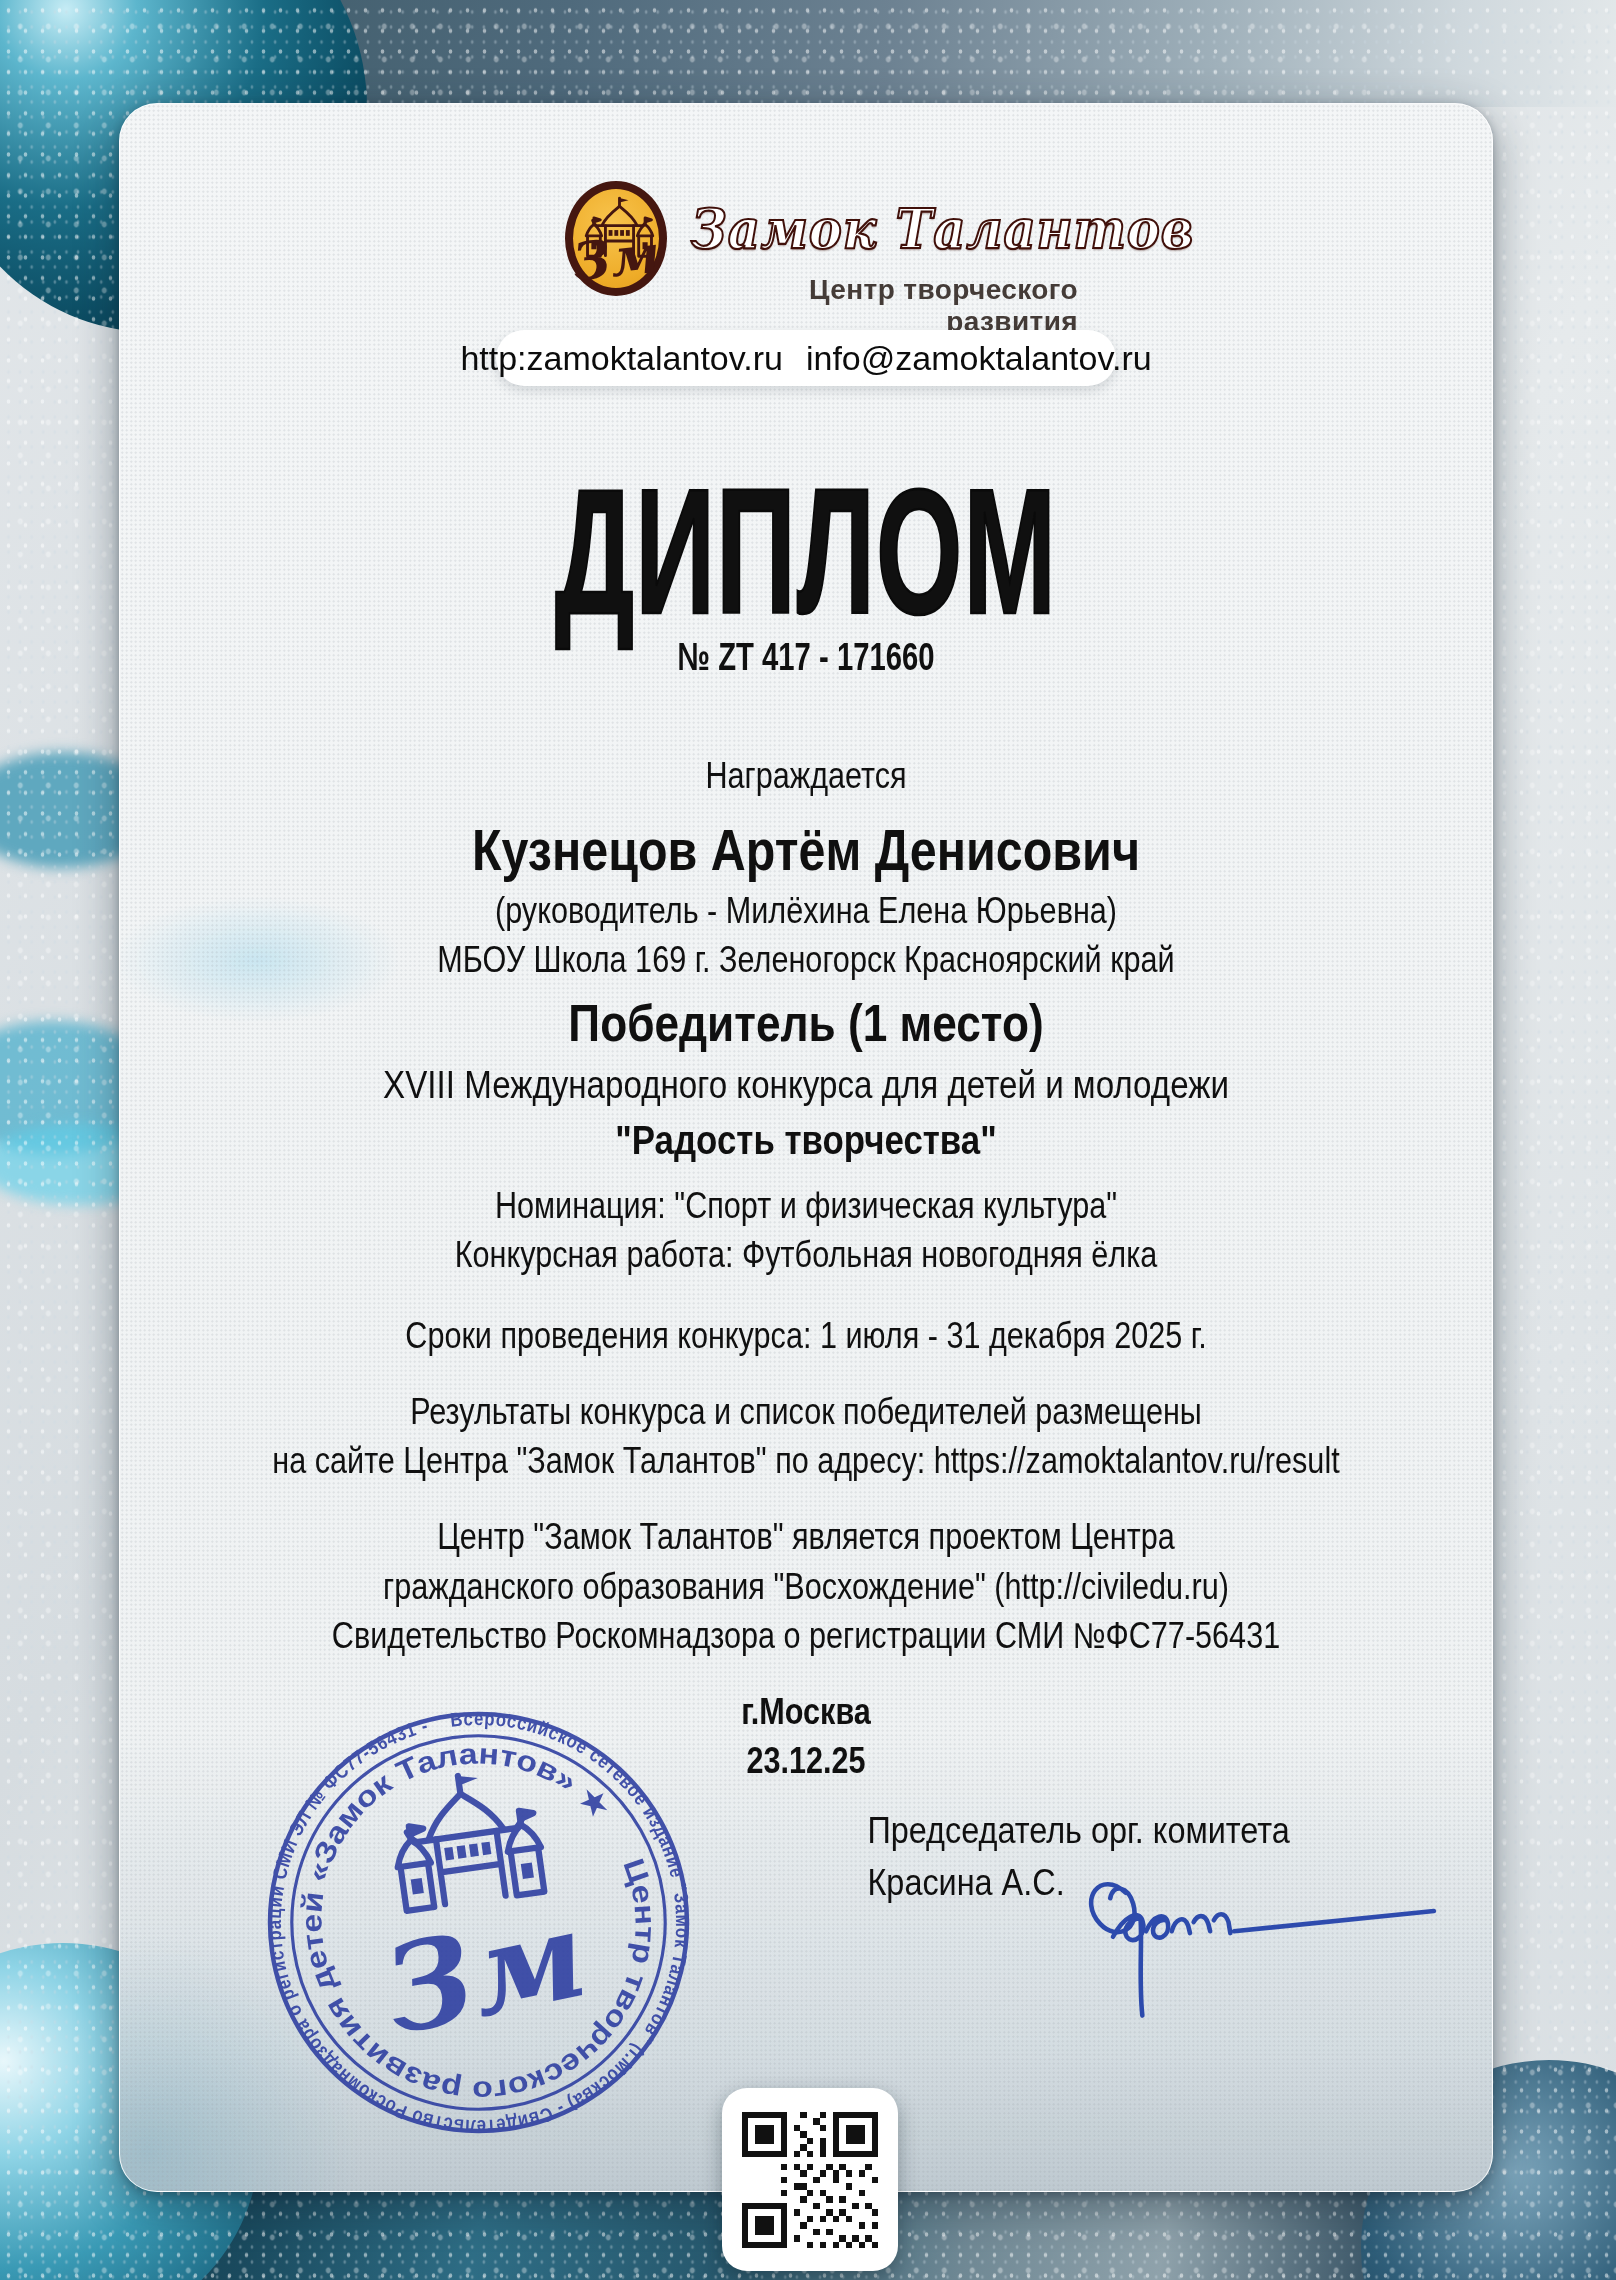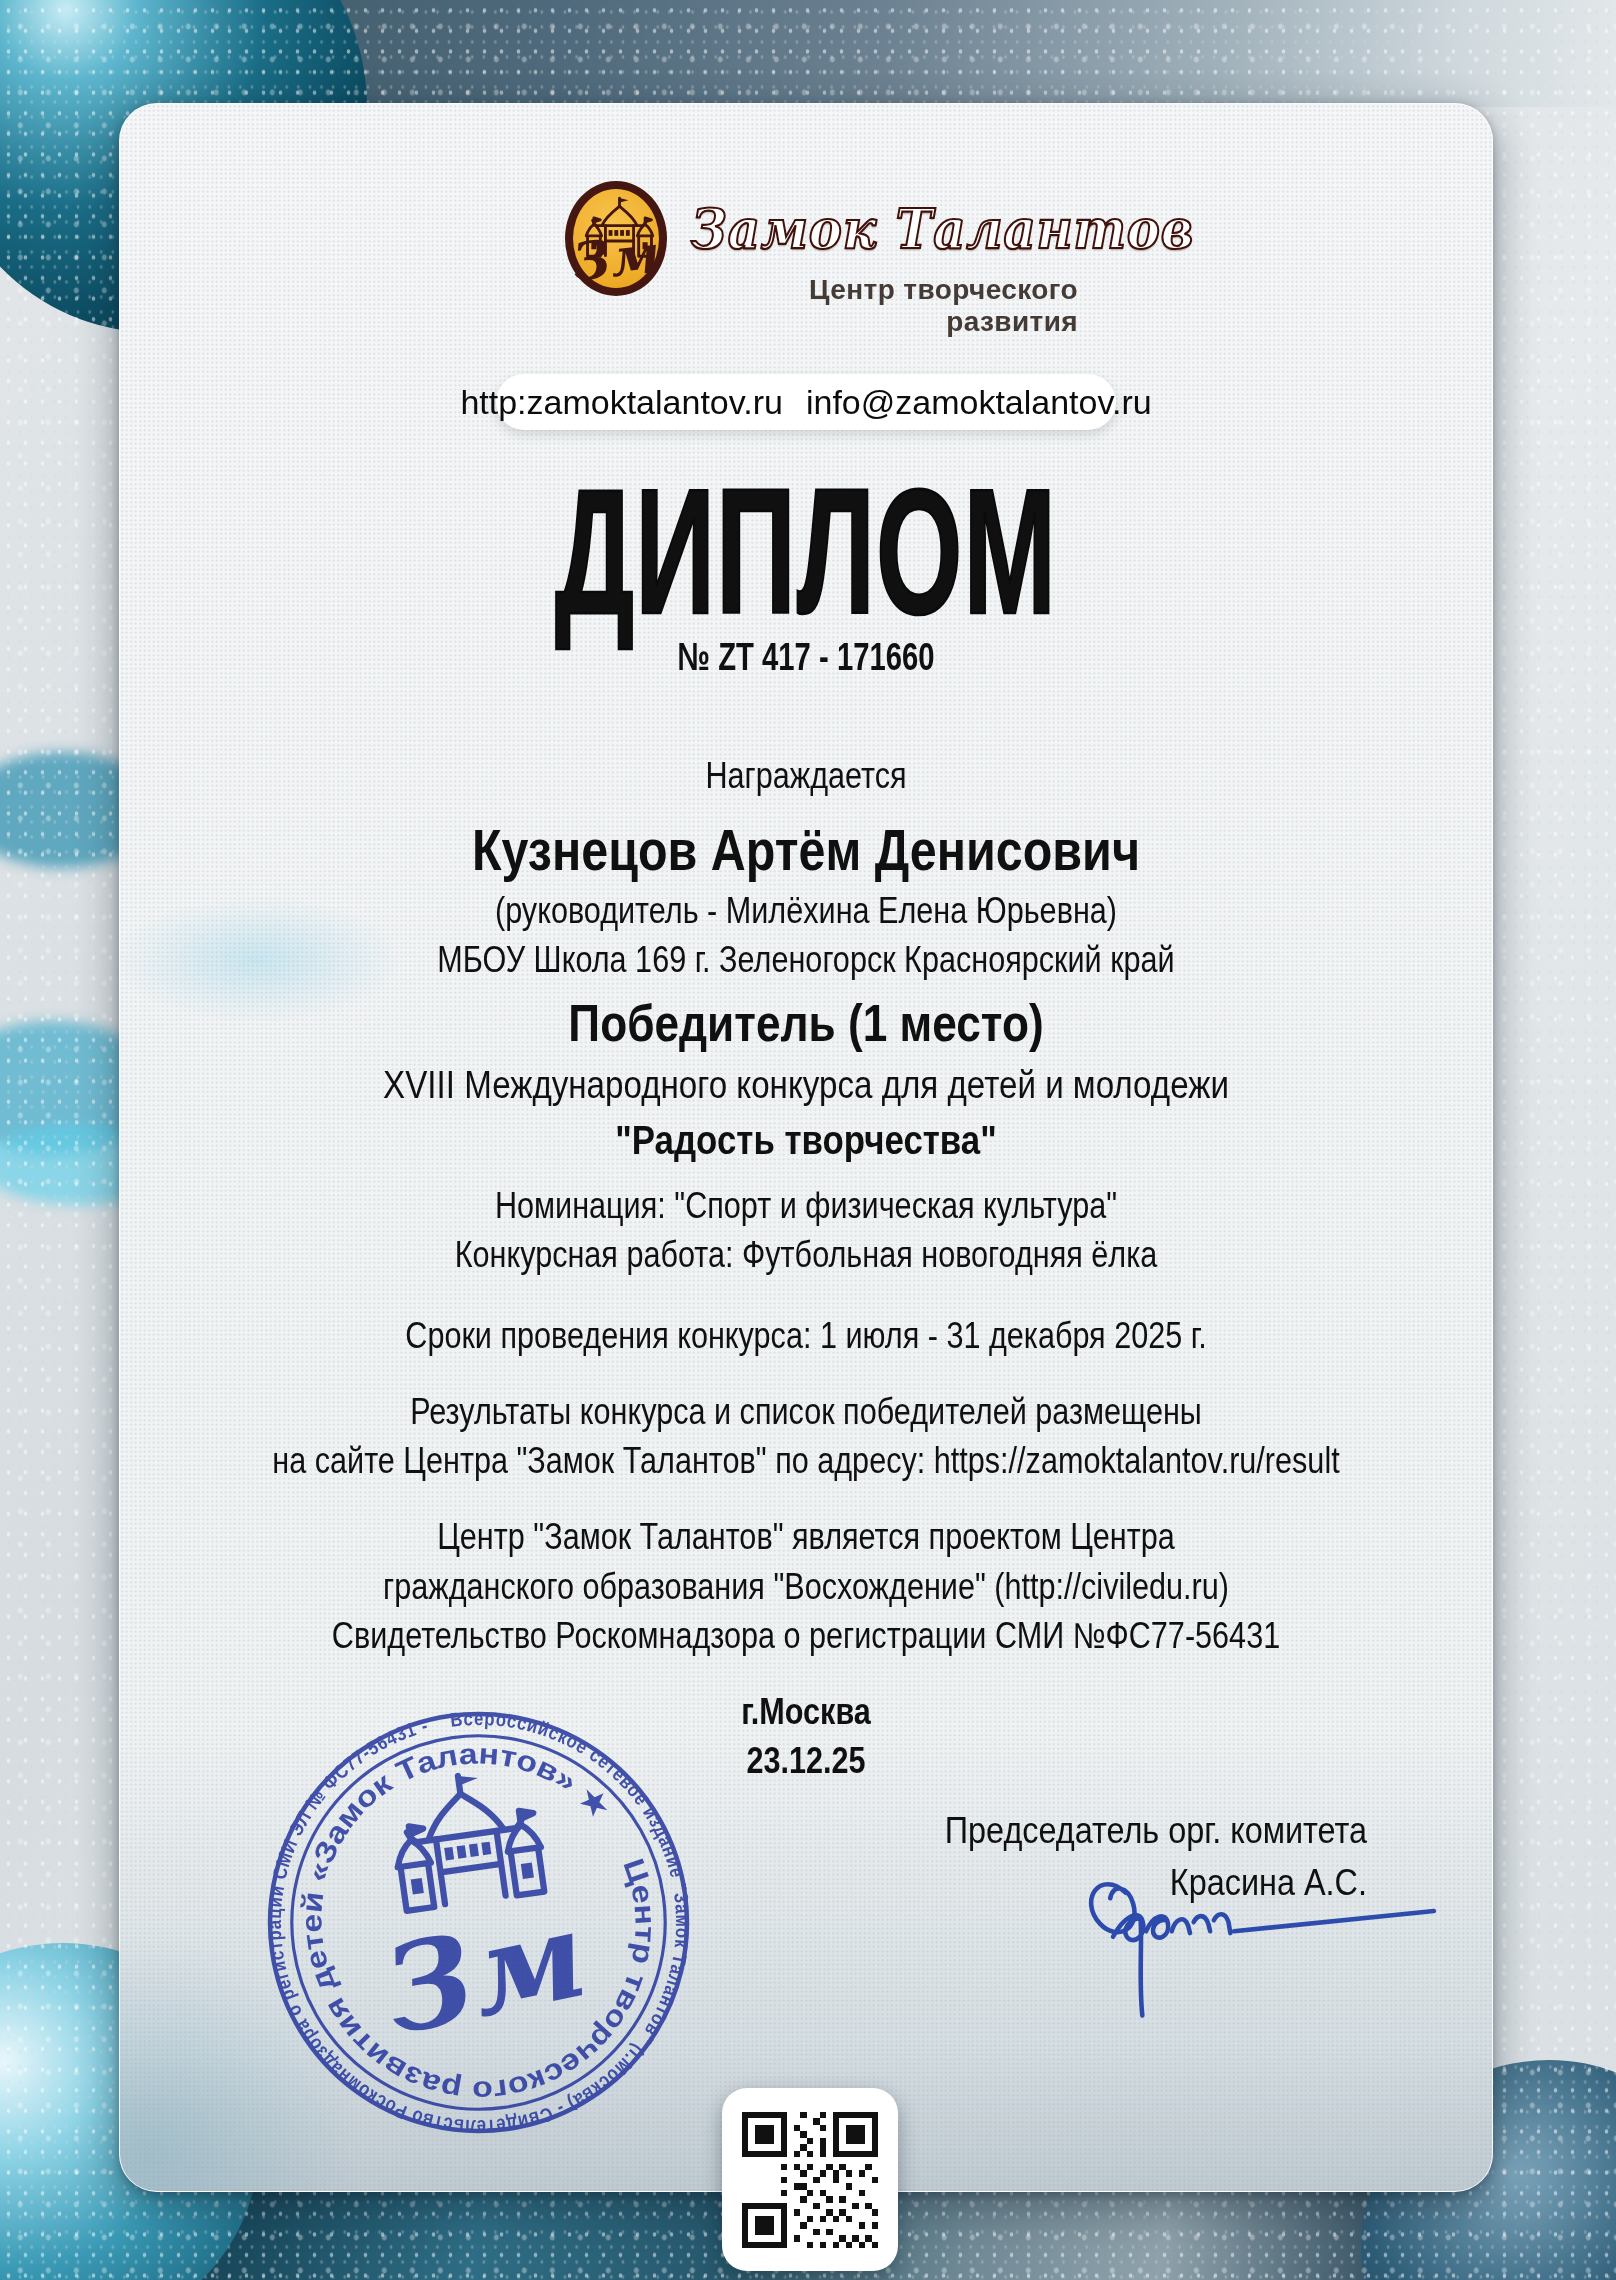--- a/index.html
+++ b/index.html
@@ -60,34 +60,34 @@
   .brand{position:absolute;left:555px;top:93px;width:403px;text-align:center;
     font-family:"DejaVu Serif",serif;font-style:italic;font-weight:700;font-size:54px;
     color:#ffffff;-webkit-text-stroke:2.2px #40100a;letter-spacing:0.9px;white-space:nowrap;
     text-shadow:0 1.8px 1.8px rgba(64,16,10,.35);transform:scaleX(.92);}
   .brand-sub{position:absolute;left:555px;top:170px;width:403px;text-align:right;
     font-size:28px;color:#443b37;letter-spacing:0.4px;font-weight:bold;}
 
   .pill{position:absolute;left:376px;top:226px;width:620px;height:56px;border-radius:36px;
     background:#ffffff;box-shadow:0 4.5px 10.7px rgba(40,50,60,.16);
     display:flex;align-items:center;justify-content:center;gap:23px;
-    font-size:34px;color:#0c0c0c;margin-top:44px;}
+    font-size:34px;color:#0c0c0c;}
 
   
   .stamp{position:absolute;left:141px;top:1601px;width:435px;height:435px;
     transform:rotate(-8deg);opacity:.88;}
   .stamp text{fill:#2b3ca0;}
   .stamp .ring{stroke:#2b3ca0;fill:none;}
   .stamp .castle-use{color:#2b3ca0;}
   .stamp-mono{font-family:"DejaVu Serif",serif;font-style:italic;font-weight:700;font-size:132px;}
   .ringtext{font-size:21.5px;font-weight:700;letter-spacing:1px;}
   .ringtext-in{font-size:32px;font-weight:700;}
 
   
-  .signer{position:absolute;right:125px;top:1705px;width:555px;text-align:right;
+  .signer{position:absolute;right:125px;top:1705px;width:555px;
     font-size:36px;color:#101010;line-height:1.2;}
   .signer .name{margin-top:9px;transform:scaleX(.9);transform-origin:100% 50%;}
   .signer .ttl{transform:scaleX(.9);transform-origin:100% 50%;}
   .signature{position:absolute;left:949px;top:1746px;width:385px;height:179px;}
 
   
   .qr-card{position:absolute;left:602px;top:1984px;width:176px;height:183px;border-radius:25px;
     background:#ffffff;box-shadow:0 7.2px 19.7px rgba(10,25,35,.35);
     display:flex;align-items:center;justify-content:center;}
   .qr-card svg{width:136px;height:136px;shape-rendering:crispEdges;}

